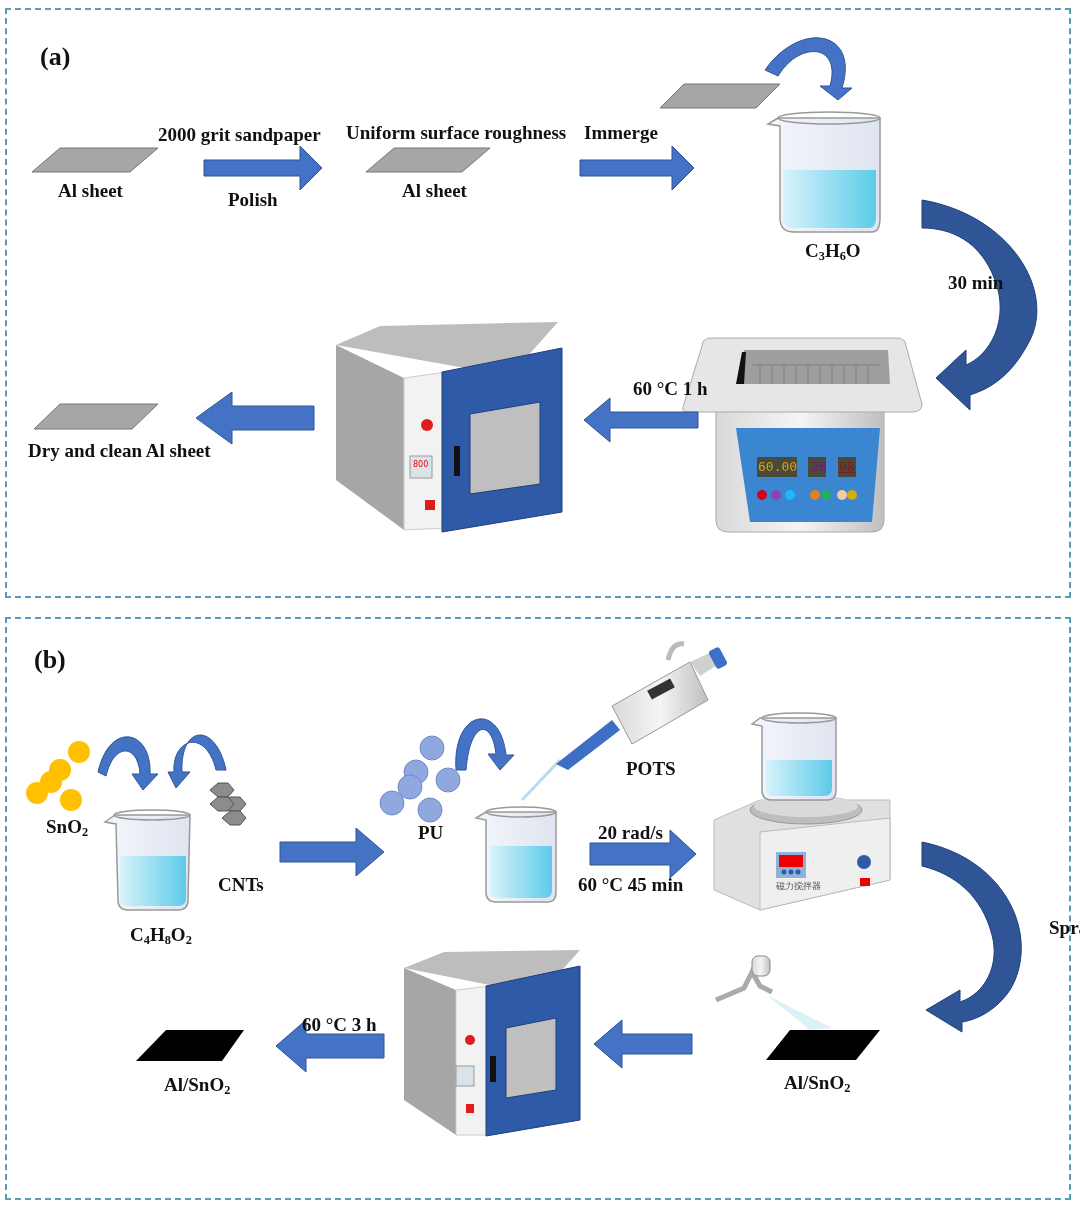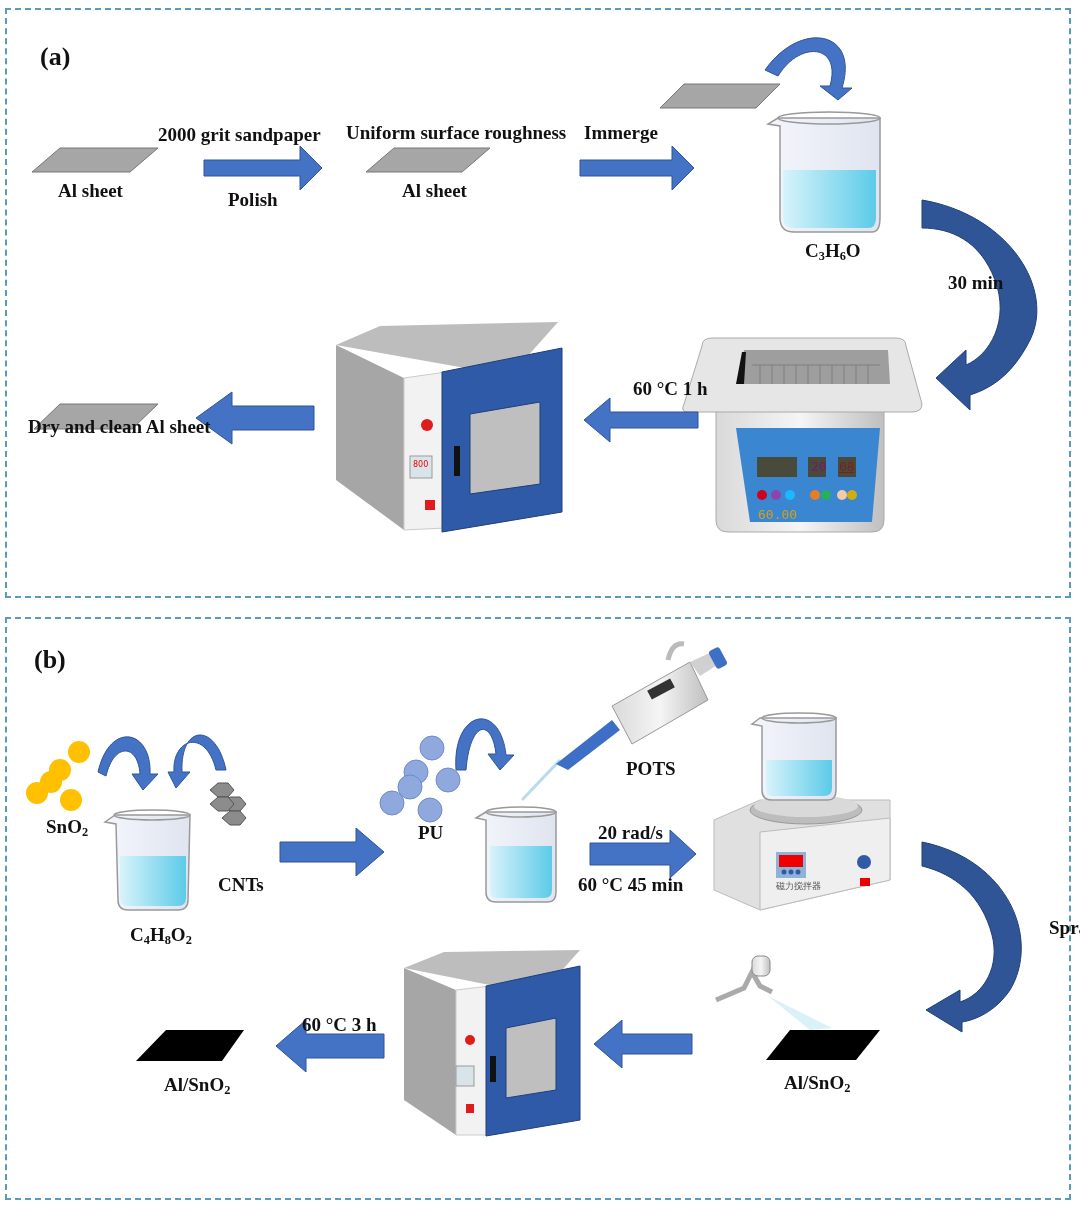--- a/index.html
+++ b/index.html
@@ -189,32 +189,32 @@
 <div class="plabel" style="left:40px;top:42px;">(a)</div>
 <div class="lbl" style="left:58px;top:180px;">Al sheet</div>
 <div class="lbl" style="left:158px;top:124px;">2000 grit sandpaper</div>
 <div class="lbl" style="left:228px;top:189px;">Polish</div>
 <div class="lbl" style="left:346px;top:122px;">Uniform surface roughness</div>
 <div class="lbl" style="left:402px;top:180px;">Al sheet</div>
 <div class="lbl" style="left:584px;top:122px;">Immerge</div>
 <div class="lbl" style="left:805px;top:240px;">C<sub>3</sub>H<sub>6</sub>O</div>
 <div class="lbl" style="left:948px;top:272px;">30 min</div>
 <div class="lbl" style="left:600px;top:378px;margin-left:33px;">60 °C  1 h</div>
-<div class="lbl" style="left:28px;top:416px;">Dry and clean Al sheet</div>
+<div class="lbl" style="left:28px;top:440px;">Dry and clean Al sheet</div>
 
 <div class="plabel" style="left:34px;top:645px;">(b)</div>
 <div class="lbl" style="left:46px;top:816px;">SnO<sub>2</sub></div>
 <div class="lbl" style="left:218px;top:846px;margin-top:28px;">CNTs</div>
 <div class="lbl" style="left:130px;top:924px;">C<sub>4</sub>H<sub>8</sub>O<sub>2</sub></div>
 <div class="lbl" style="left:408px;top:822px;margin-left:10px;">PU</div>
 <div class="lbl" style="left:626px;top:758px;">POTS</div>
 <div class="lbl" style="left:598px;top:822px;">20 rad/s</div>
 <div class="lbl" style="left:578px;top:874px;">60 °C 45 min</div>
 <div class="lbl" style="left:1008px;top:917px;margin-left:41px;">Spray</div>
 <div class="lbl" style="left:784px;top:1072px;">Al/SnO<sub>2</sub></div>
 <div class="lbl" style="left:302px;top:1014px;">60 °C 3 h</div>
 <div class="lbl" style="left:164px;top:1074px;">Al/SnO<sub>2</sub></div>
 
-<div style="position:absolute;left:758px;top:459px;font:13px 'DejaVu Sans Mono',monospace;color:#d4a017;margin-top:48px;">60.00</div>
+<div style="position:absolute;left:758px;top:459px;font:13px 'DejaVu Sans Mono',monospace;color:#d4a017;">60.00</div>
 <div style="position:absolute;left:811px;top:459px;font:13px 'DejaVu Sans Mono',monospace;color:#701a75;">20</div>
 <div style="position:absolute;left:839px;top:459px;font:13px 'DejaVu Sans Mono',monospace;color:#7f1d1d;text-decoration:underline;">08</div>
 <div style="position:absolute;left:413px;top:460px;font:8px 'DejaVu Sans',sans-serif;color:#e00;">800</div>
 <div style="position:absolute;left:776px;top:880px;font:9px 'DejaVu Sans',sans-serif;color:#555;">磁力搅拌器</div>
 
 </body></html>

